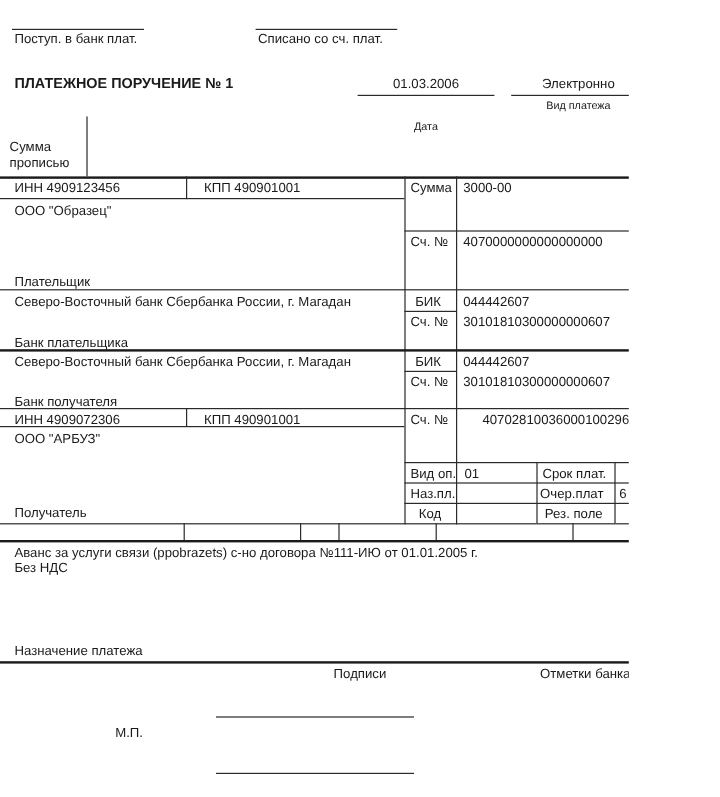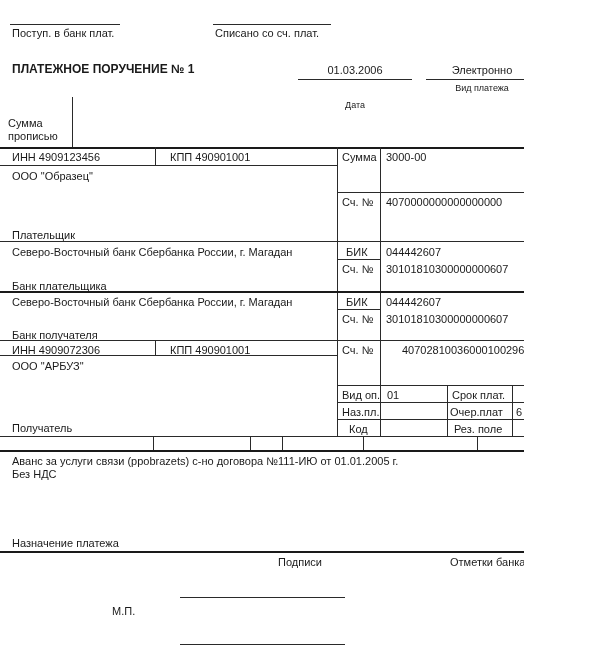--- a/index.html
+++ b/index.html
@@ -118,16 +118,16 @@
   <div class="hl2" style="left:0;top:450px;width:598px;"></div>
 
   <div class="t" style="left:12px;top:455px;">Аванс за услуги связи (ppobrazets) с-но договора №111-ИЮ от 01.01.2005 г.</div>
   <div class="t" style="left:12px;top:468px;">Без НДС</div>
   <div class="t" style="left:12px;top:537px;">Назначение платежа</div>
   <div class="hl2" style="left:0;top:551px;width:598px;"></div>
 
   <div class="t" style="left:278px;top:556px;">Подписи</div>
   <div class="t" style="left:450px;top:556px;">Отметки банка</div>
   <div class="hl" style="left:180px;top:597px;width:165px;"></div>
-  <div class="t" style="left:112px;top:605px;">М.П.</div>
+  <div class="t" style="left:96px;top:605px;">М.П.</div>
   <div class="hl" style="left:180px;top:644px;width:165px;"></div>
 
 </div>
 
 </body></html>

